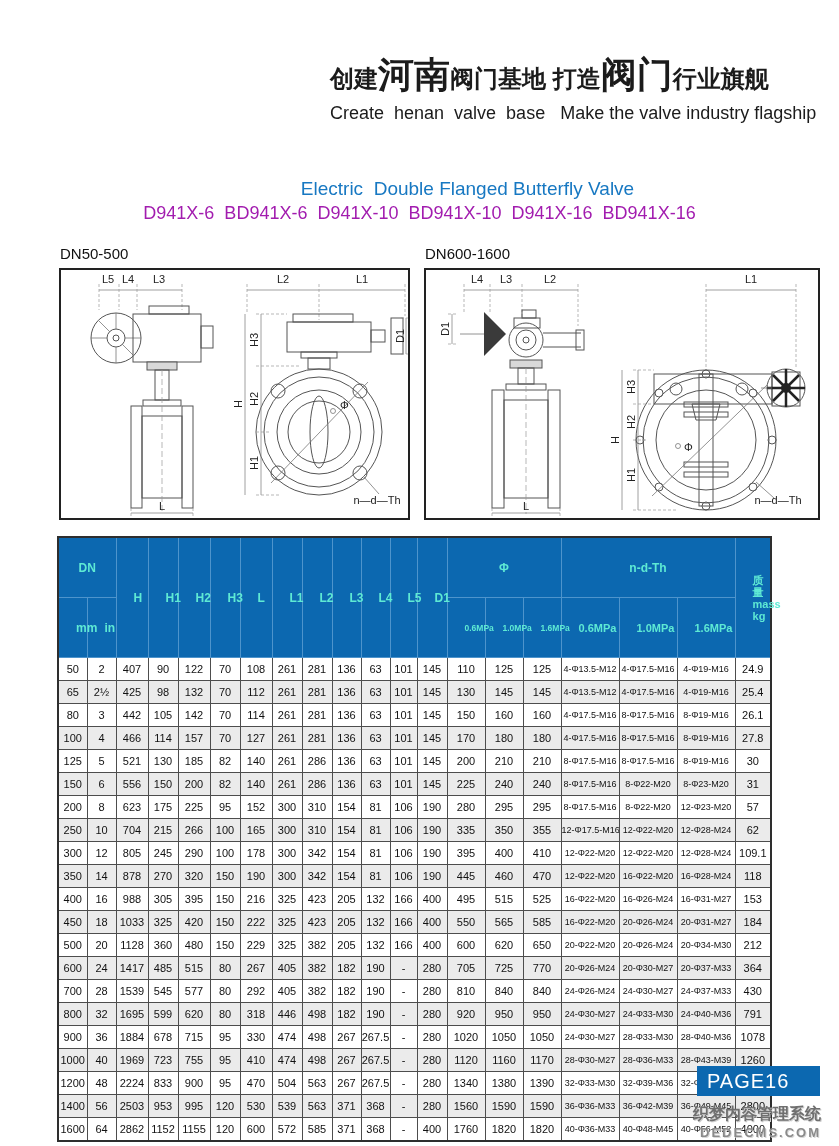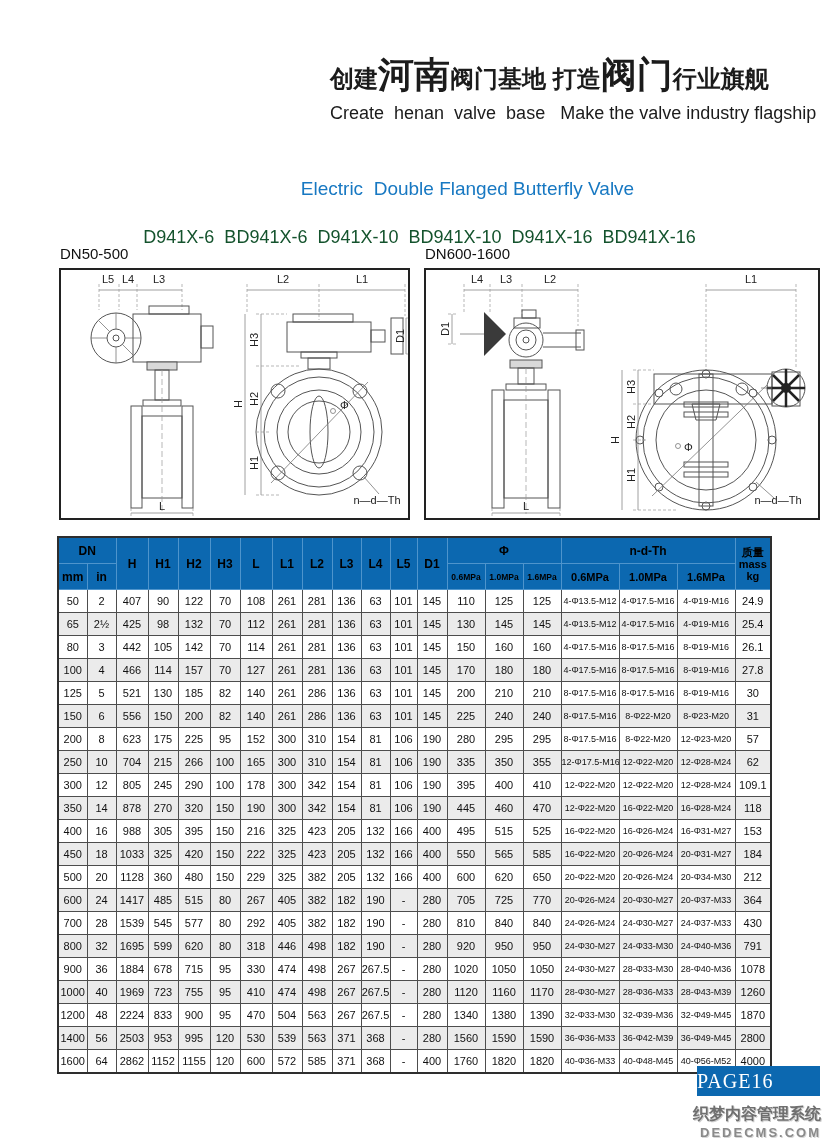--- a/index.html
+++ b/index.html
@@ -12,57 +12,57 @@
   .slogan-cn .sm{font-size:24px;}
   .slogan-cn .lg{font-size:36px;}
   .slogan-en{font-size:18px;color:#1b1b1b;white-space:pre;margin-top:0px;}
 
   
   .title-cn{position:absolute;top:146px;left:0;width:839px;text-align:center;
             font-size:27px;font-weight:bold;color:#1778c2;}
   .title-en{position:absolute;top:178px;left:0;width:839px;text-align:center;
             font-size:19px;color:#1778c2;white-space:pre;margin-left:48px;}
   .models{position:absolute;top:203px;left:0;width:839px;text-align:center;
-          font-size:18px;color:#14532d;white-space:pre;margin-top:24px;}
+          font-size:18px;color:#a21caf;white-space:pre;}
 
   
   .fig-label{position:absolute;top:245px;font-size:15px;color:#111;}
   .fig-label.l{left:60px;} .fig-label.r{left:425px;}
   .fig-box{position:absolute;top:268px;height:252px;border:2px solid #222;background:#fff;box-sizing:border-box;}
   .fig-box.l{left:59px;width:351px;}
   .fig-box.r{left:424px;width:396px;}
   svg{display:block;}
   .ln{stroke:#555;stroke-width:1;fill:none;}
   .thin{stroke:#777;stroke-width:.8;fill:none;}
   .dim{stroke:#888;stroke-width:.8;fill:none;}
   .ext{stroke:#999;stroke-width:.7;stroke-dasharray:3 2;fill:none;}
   .cl{stroke:#999;stroke-width:.7;stroke-dasharray:6 3;fill:none;}
   .dimtxt{font-size:11px;fill:#222;font-family:"Liberation Sans",sans-serif;}
   .fillg{fill:#d9d9d9;stroke:#555;stroke-width:1;}
   .filld{fill:#3a3a3a;stroke:none;}
 
   
   .spec-table{position:absolute;top:536px;left:57px;border-collapse:collapse;
               table-layout:fixed;width:713px;border:2px solid #2e2e2e;}
-  .spec-table th{background:#0c68b0;color:#000000;font-weight:bold;border:1px solid #4e94cc;
-                 padding:0;text-align:center;font-size:12px;height:25px;}
+  .spec-table th{background:#0c68b0;color:#5eead4;font-weight:bold;border:1px solid #4e94cc;
+                 padding:17px;text-align:center;font-size:12px;height:25px;}
   .spec-table th.sub-phi{font-size:8.5px;}
   .spec-table th.sub-nd{font-size:11px;}
   .spec-table th.th-mass{white-space:pre-line;font-size:11px;line-height:12px;}
   .spec-table td{border:1px solid #4d4d4d;text-align:center;font-size:11px;height:22px;
                  padding:0;color:#111;white-space:nowrap;overflow:hidden;}
   .spec-table tbody tr:nth-child(even){background:#ebebeb;}
   .spec-table td:nth-child(n+17):nth-child(-n+19){font-size:9px;}
 
   
   .footer-cert{position:absolute;top:1066px;left:0;width:690px;text-align:right;
                font-size:17px;color:#111;line-height:30px;}
   .page-badge{position:absolute;top:1066px;left:697px;width:123px;height:30px;
               background:#0c68b0;color:#fff;font-size:20px;line-height:30px;
-              box-sizing:border-box;letter-spacing:1px;font-family:Liberation Serif, serif;}
+              padding-left:10px;box-sizing:border-box;letter-spacing:1px;}
   .watermark{position:absolute;top:1104px;right:18px;text-align:right;color:#6f6f6f;}
   .wm1{font-size:16px;font-weight:bold;text-shadow:1px 1px 0 #cfcfcf;}
   .wm2{font-size:13px;font-weight:bold;letter-spacing:2px;color:#8a8a8a;text-shadow:1px 1px 0 #d8d8d8;}
 </style>
 </head>
 <body>
 
 <div class="page">
 
   <div class="banner">

